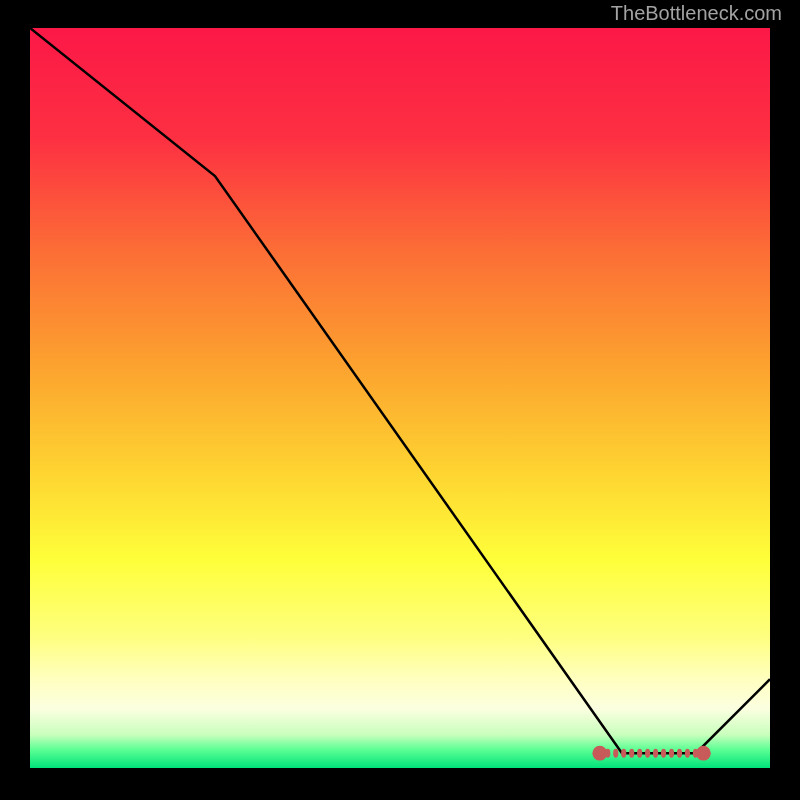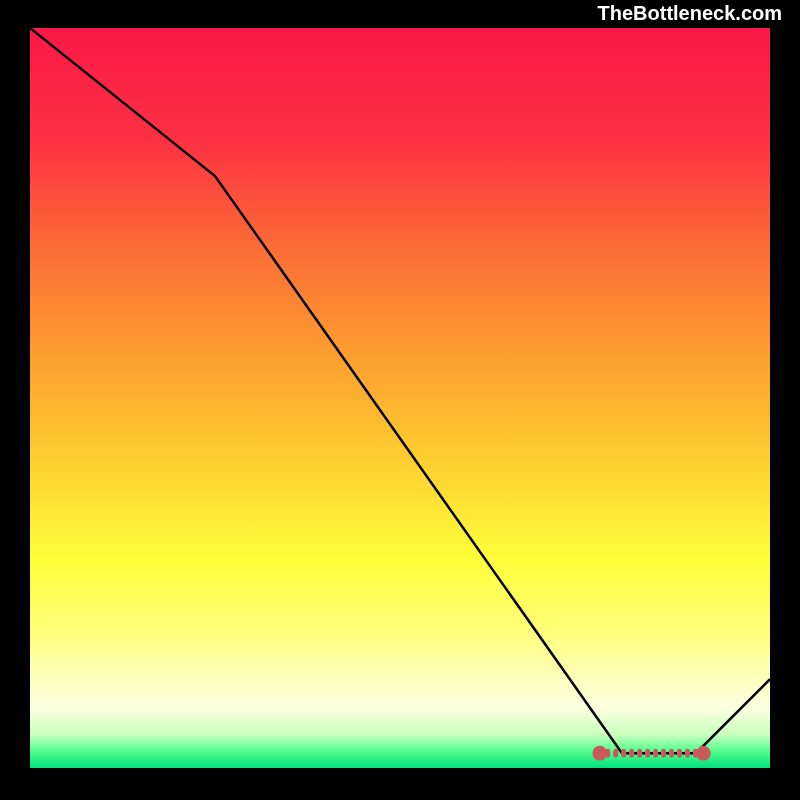--- a/index.html
+++ b/index.html
@@ -14,23 +14,23 @@
   .container {
     width: 800px;
     height: 800px;
     position: relative;
     background: #000;
   }
   .watermark {
     position: absolute;
     top: 2px;
     right: 18px;
-    color: #ffffff;
+    color: #a3a3a3;
     font-size: 20px;
-    font-weight: 700;
+    font-weight: 400;
     z-index: 10;
   }
   .plot-area {
     position: absolute;
     left: 30px;
     top: 28px;
     width: 740px;
     height: 740px;
   }
   .gradient-bg {

